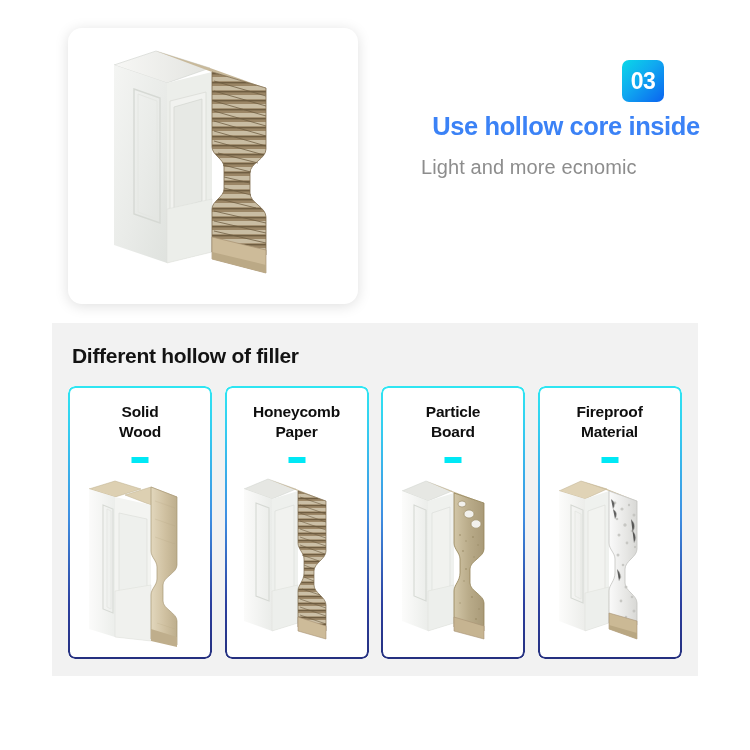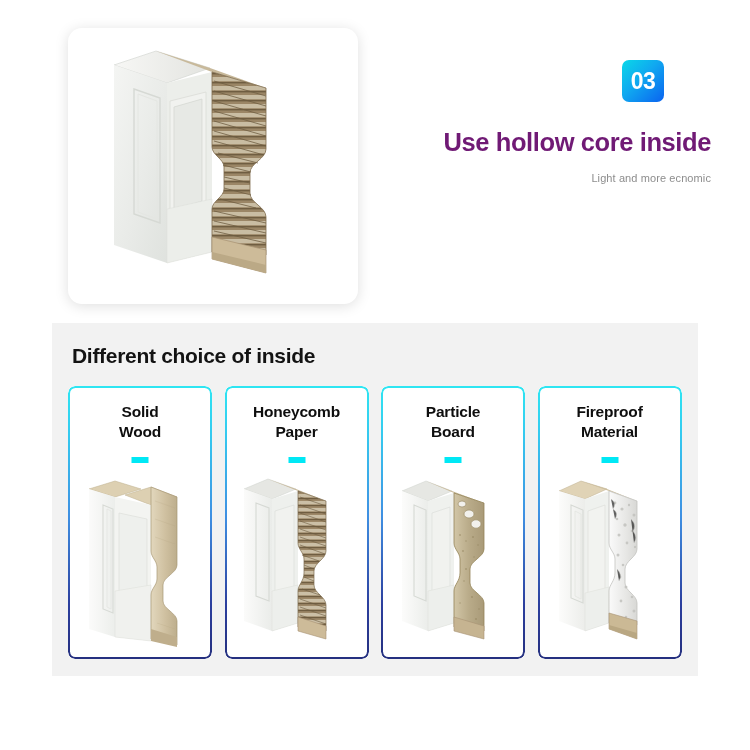--- a/index.html
+++ b/index.html
@@ -56,34 +56,34 @@
     font-weight: bold;
     display: flex;
     align-items: center;
     justify-content: center;
     letter-spacing: -0.5px;
     margin-left: 201px;
     border-radius: 7px;
   }
 
   .headline {
-    margin-top: 26px;
+    margin-top: 10px;
     font-size: 25.5px;
     font-weight: bold;
-    color: #701a75;
-    text-align: right;
+    color: #3b82f6;
+    text-align: center;
     letter-spacing: -0.4px;
     white-space: nowrap;
   }
 
   .subline {
     margin-top: 15px;
-    font-size: 11px;
+    font-size: 20px;
     color: #8d8d8d;
-    text-align: right;
+    text-align: left;
     letter-spacing: 0.1px;
     white-space: nowrap;
   }
 
   
   .filler-panel {
     position: absolute;
     left: 52px;
     top: 323px;
     width: 646px;
@@ -247,21 +247,21 @@
     </div>
   </div>
 
   <div class="hero-text">
     <div class="badge">03</div>
     <div class="headline">Use hollow core inside</div>
     <div class="subline">Light and more ecnomic</div>
   </div>
 
   <div class="filler-panel">
-    <div class="panel-title">Different choice of inside</div>
+    <div class="panel-title">Different hollow of filler</div>
 
     <div class="cards-row">
 
       <div class="filler-card">
         <div class="card-label">
           <span>Solid</span><br>
           <span>Wood</span>
         </div>
         <div class="card-dash"></div>
         <div class="card-img-wrap">

